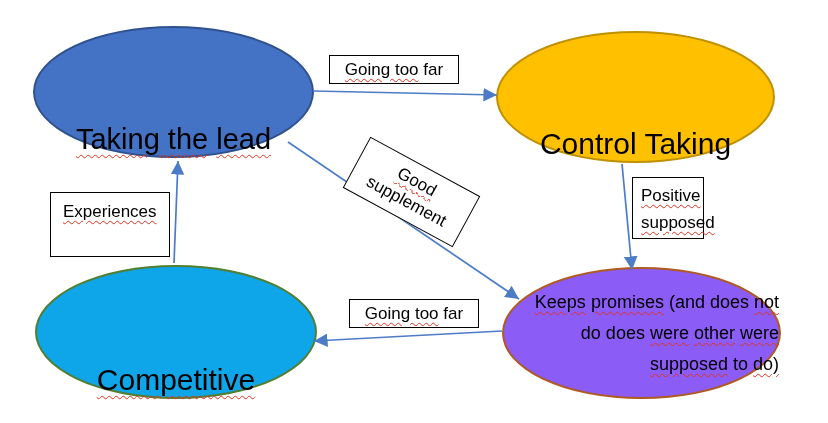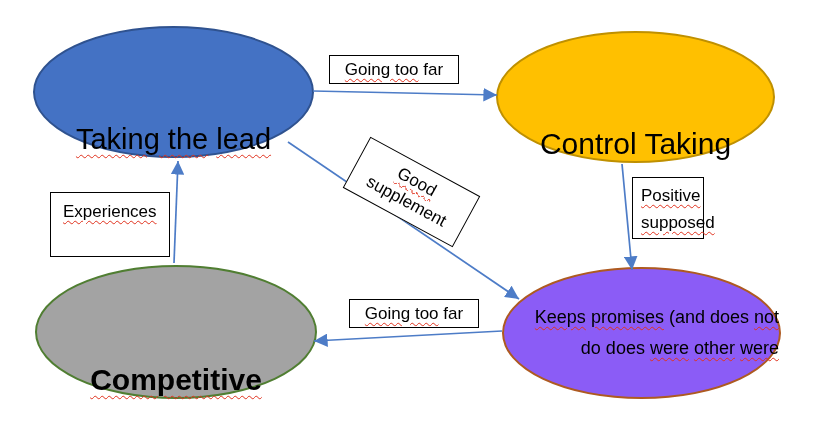--- a/index.html
+++ b/index.html
@@ -77,27 +77,28 @@
 <div class="canvas">
 
   <div class="node node-taking" style="background: rgb(68, 114, 196); border-color: rgb(47, 82, 143);">
     <span><span class="squiggle">Taking the</span><span> </span><span class="squiggle">lead</span></span>
   </div>
 
   <div class="node node-control" style="background: rgb(255, 192, 0); border-color: rgb(191, 144, 0);">
     <span><span>Control Taking</span></span>
   </div>
 
-  <div class="node node-compet" style="background: #a3a3a3; border-color: rgb(80, 126, 50); font-weight: bold;">
+  <div class="node node-compet" style="background: #0ea5e9; border-color: rgb(80, 126, 50);">
     <span><span class="squiggle">Competitive</span></span>
   </div>
 
   <div class="node node-keeps" style="background: #8b5cf6; border-color: rgb(174, 90, 33);">
     <div class="tline"><span class="squiggle">Keeps</span><span> </span><span class="squiggle">promises</span><span> (and does </span><span class="squiggle">not</span></div>
     <div class="tline"><span>do does </span><span class="squiggle">were</span><span> </span><span class="squiggle">other</span><span> </span><span class="squiggle">were</span></div>
+    <div class="tline"><span class="squiggle">supposed</span><span> to </span><span class="squiggle">do)</span></div>
   </div>
 
   <svg class="arrows" width="828" height="423" viewBox="0 0 828 423">
     <defs>
       <marker id="ah" viewBox="0 0 10 10" refX="10" refY="5" markerWidth="8" markerHeight="8" orient="auto">
         <path class="arrow-head" d="M0,0 L10,5 L0,10 z" fill="#4d7cc7"></path>
       </marker>
     </defs>
     <line class="arrow-line" x1="313" y1="91" x2="497" y2="95" stroke="#4d7cc7" stroke-width="1.7" marker-end="url(#ah)"></line>
     <line class="arrow-line" x1="288" y1="142" x2="519" y2="299" stroke="#4d7cc7" stroke-width="1.7" marker-end="url(#ah)"></line>

